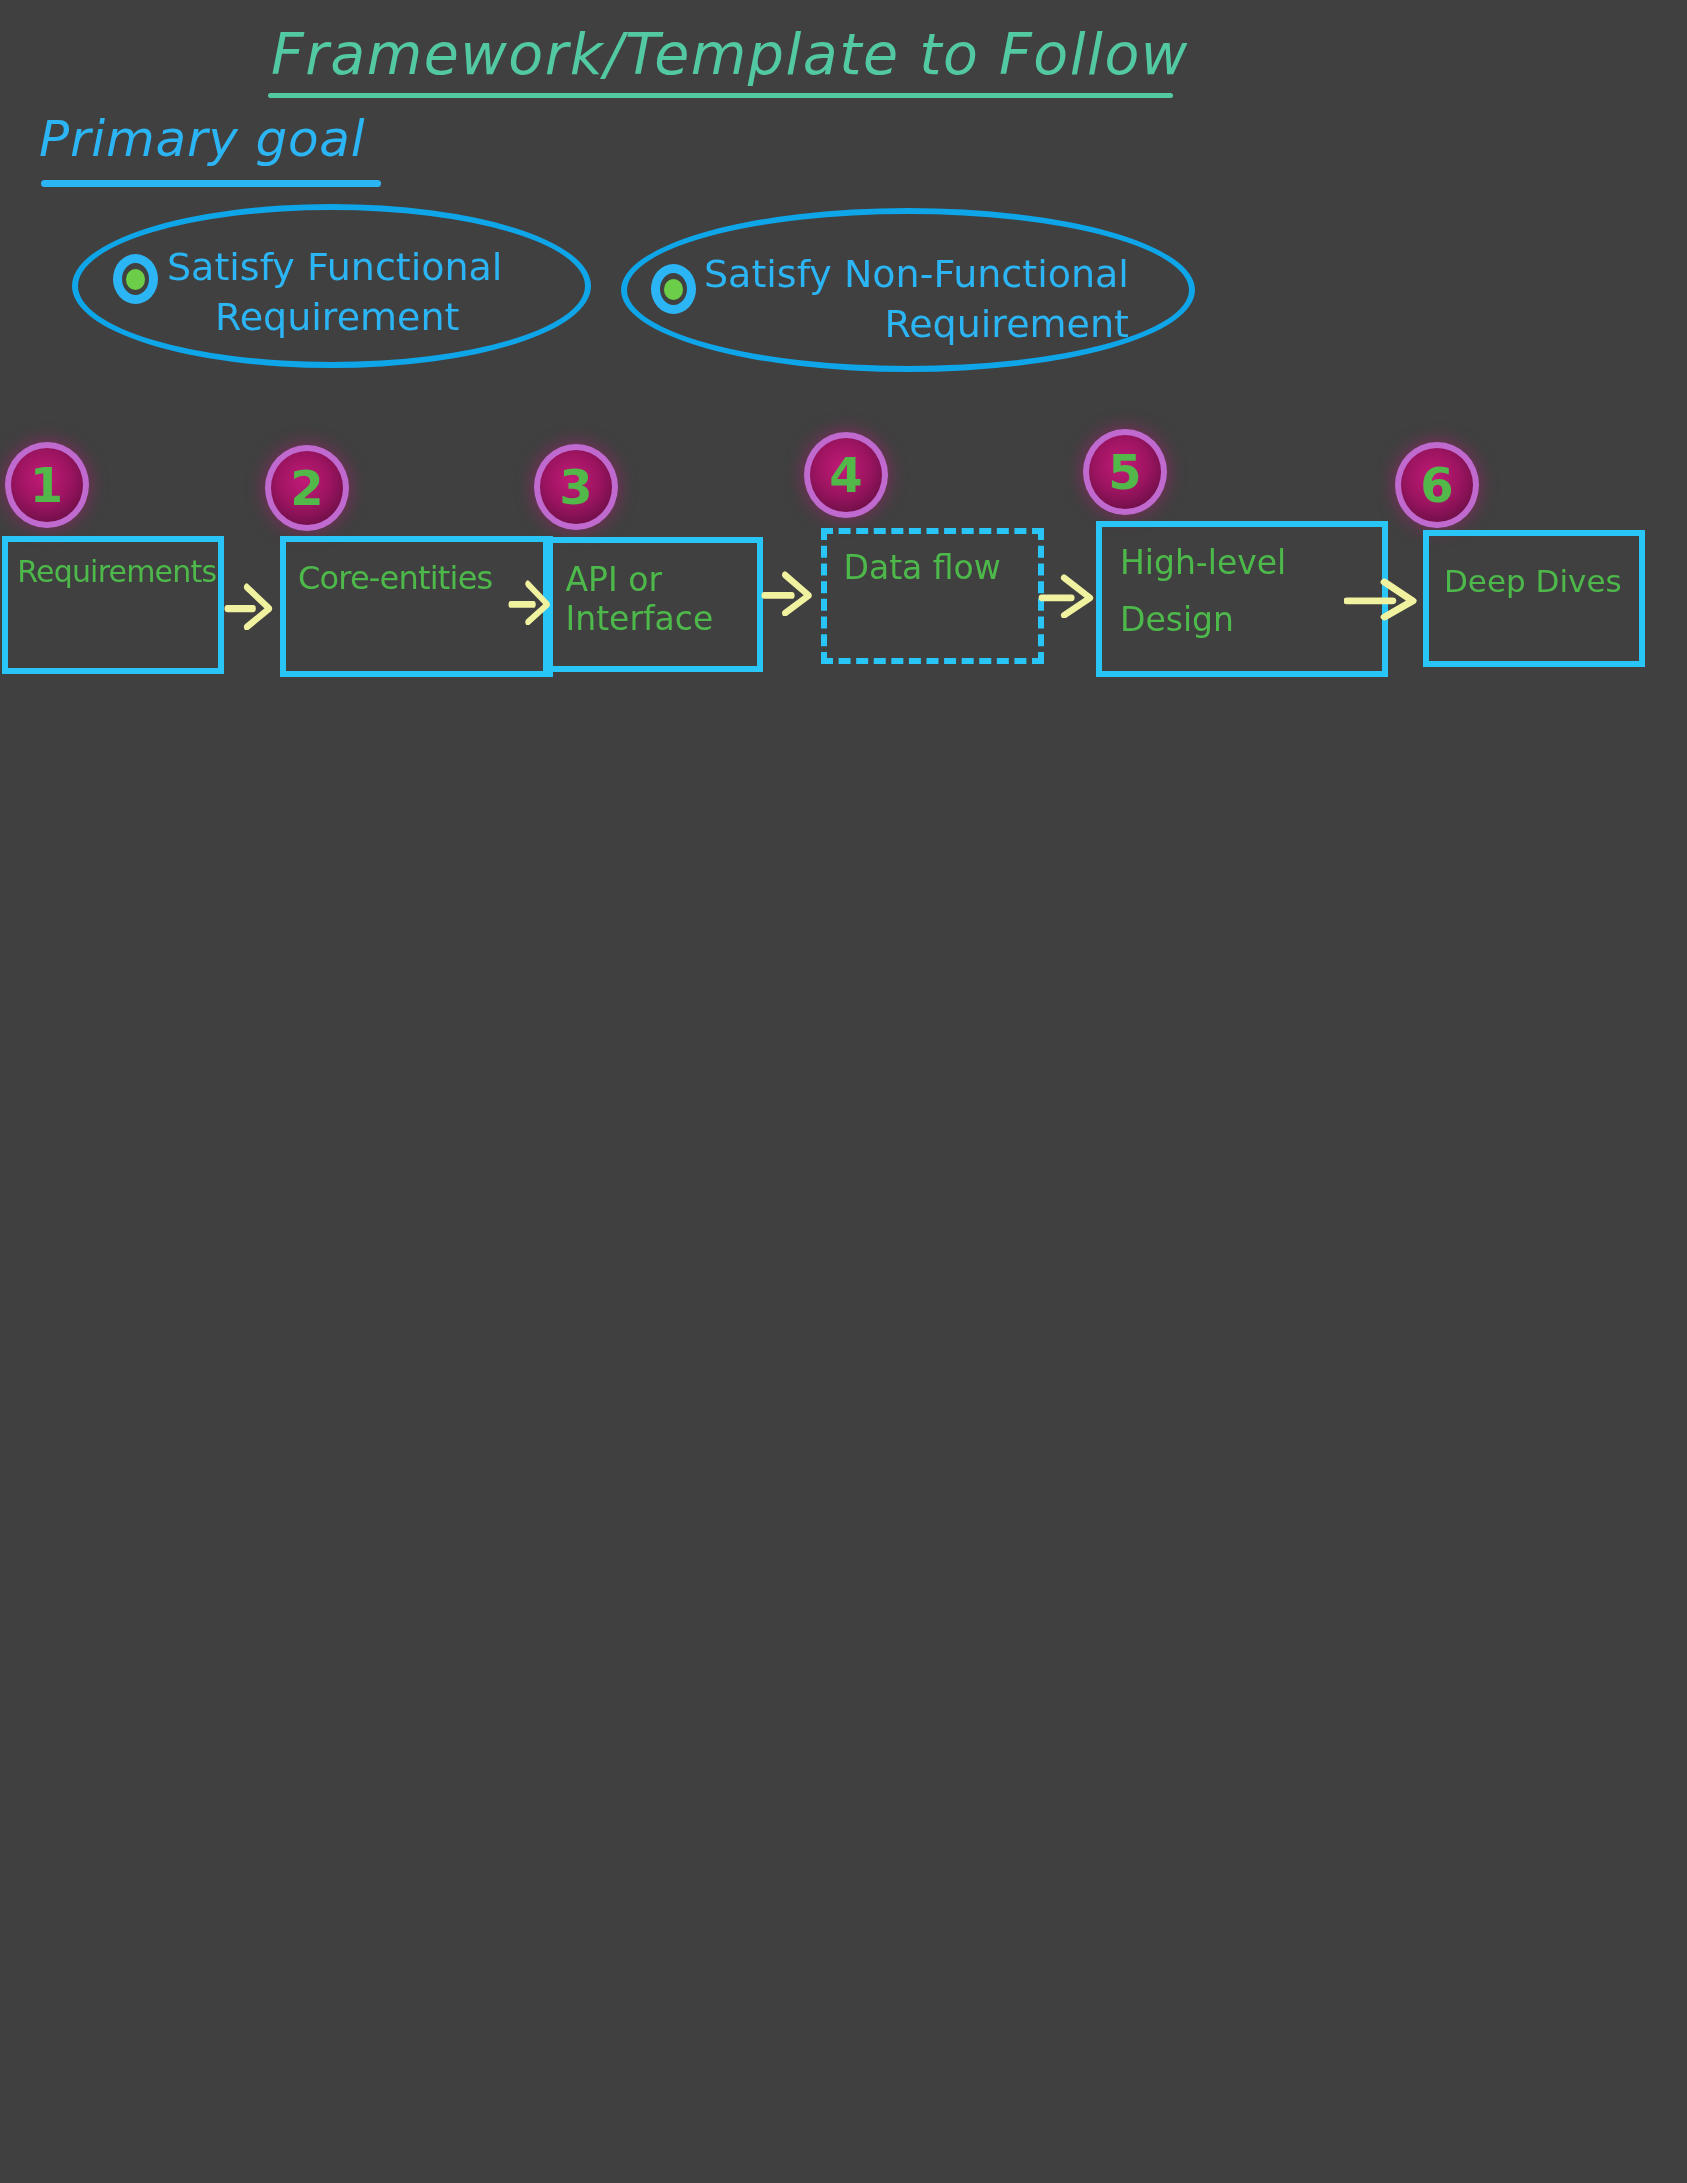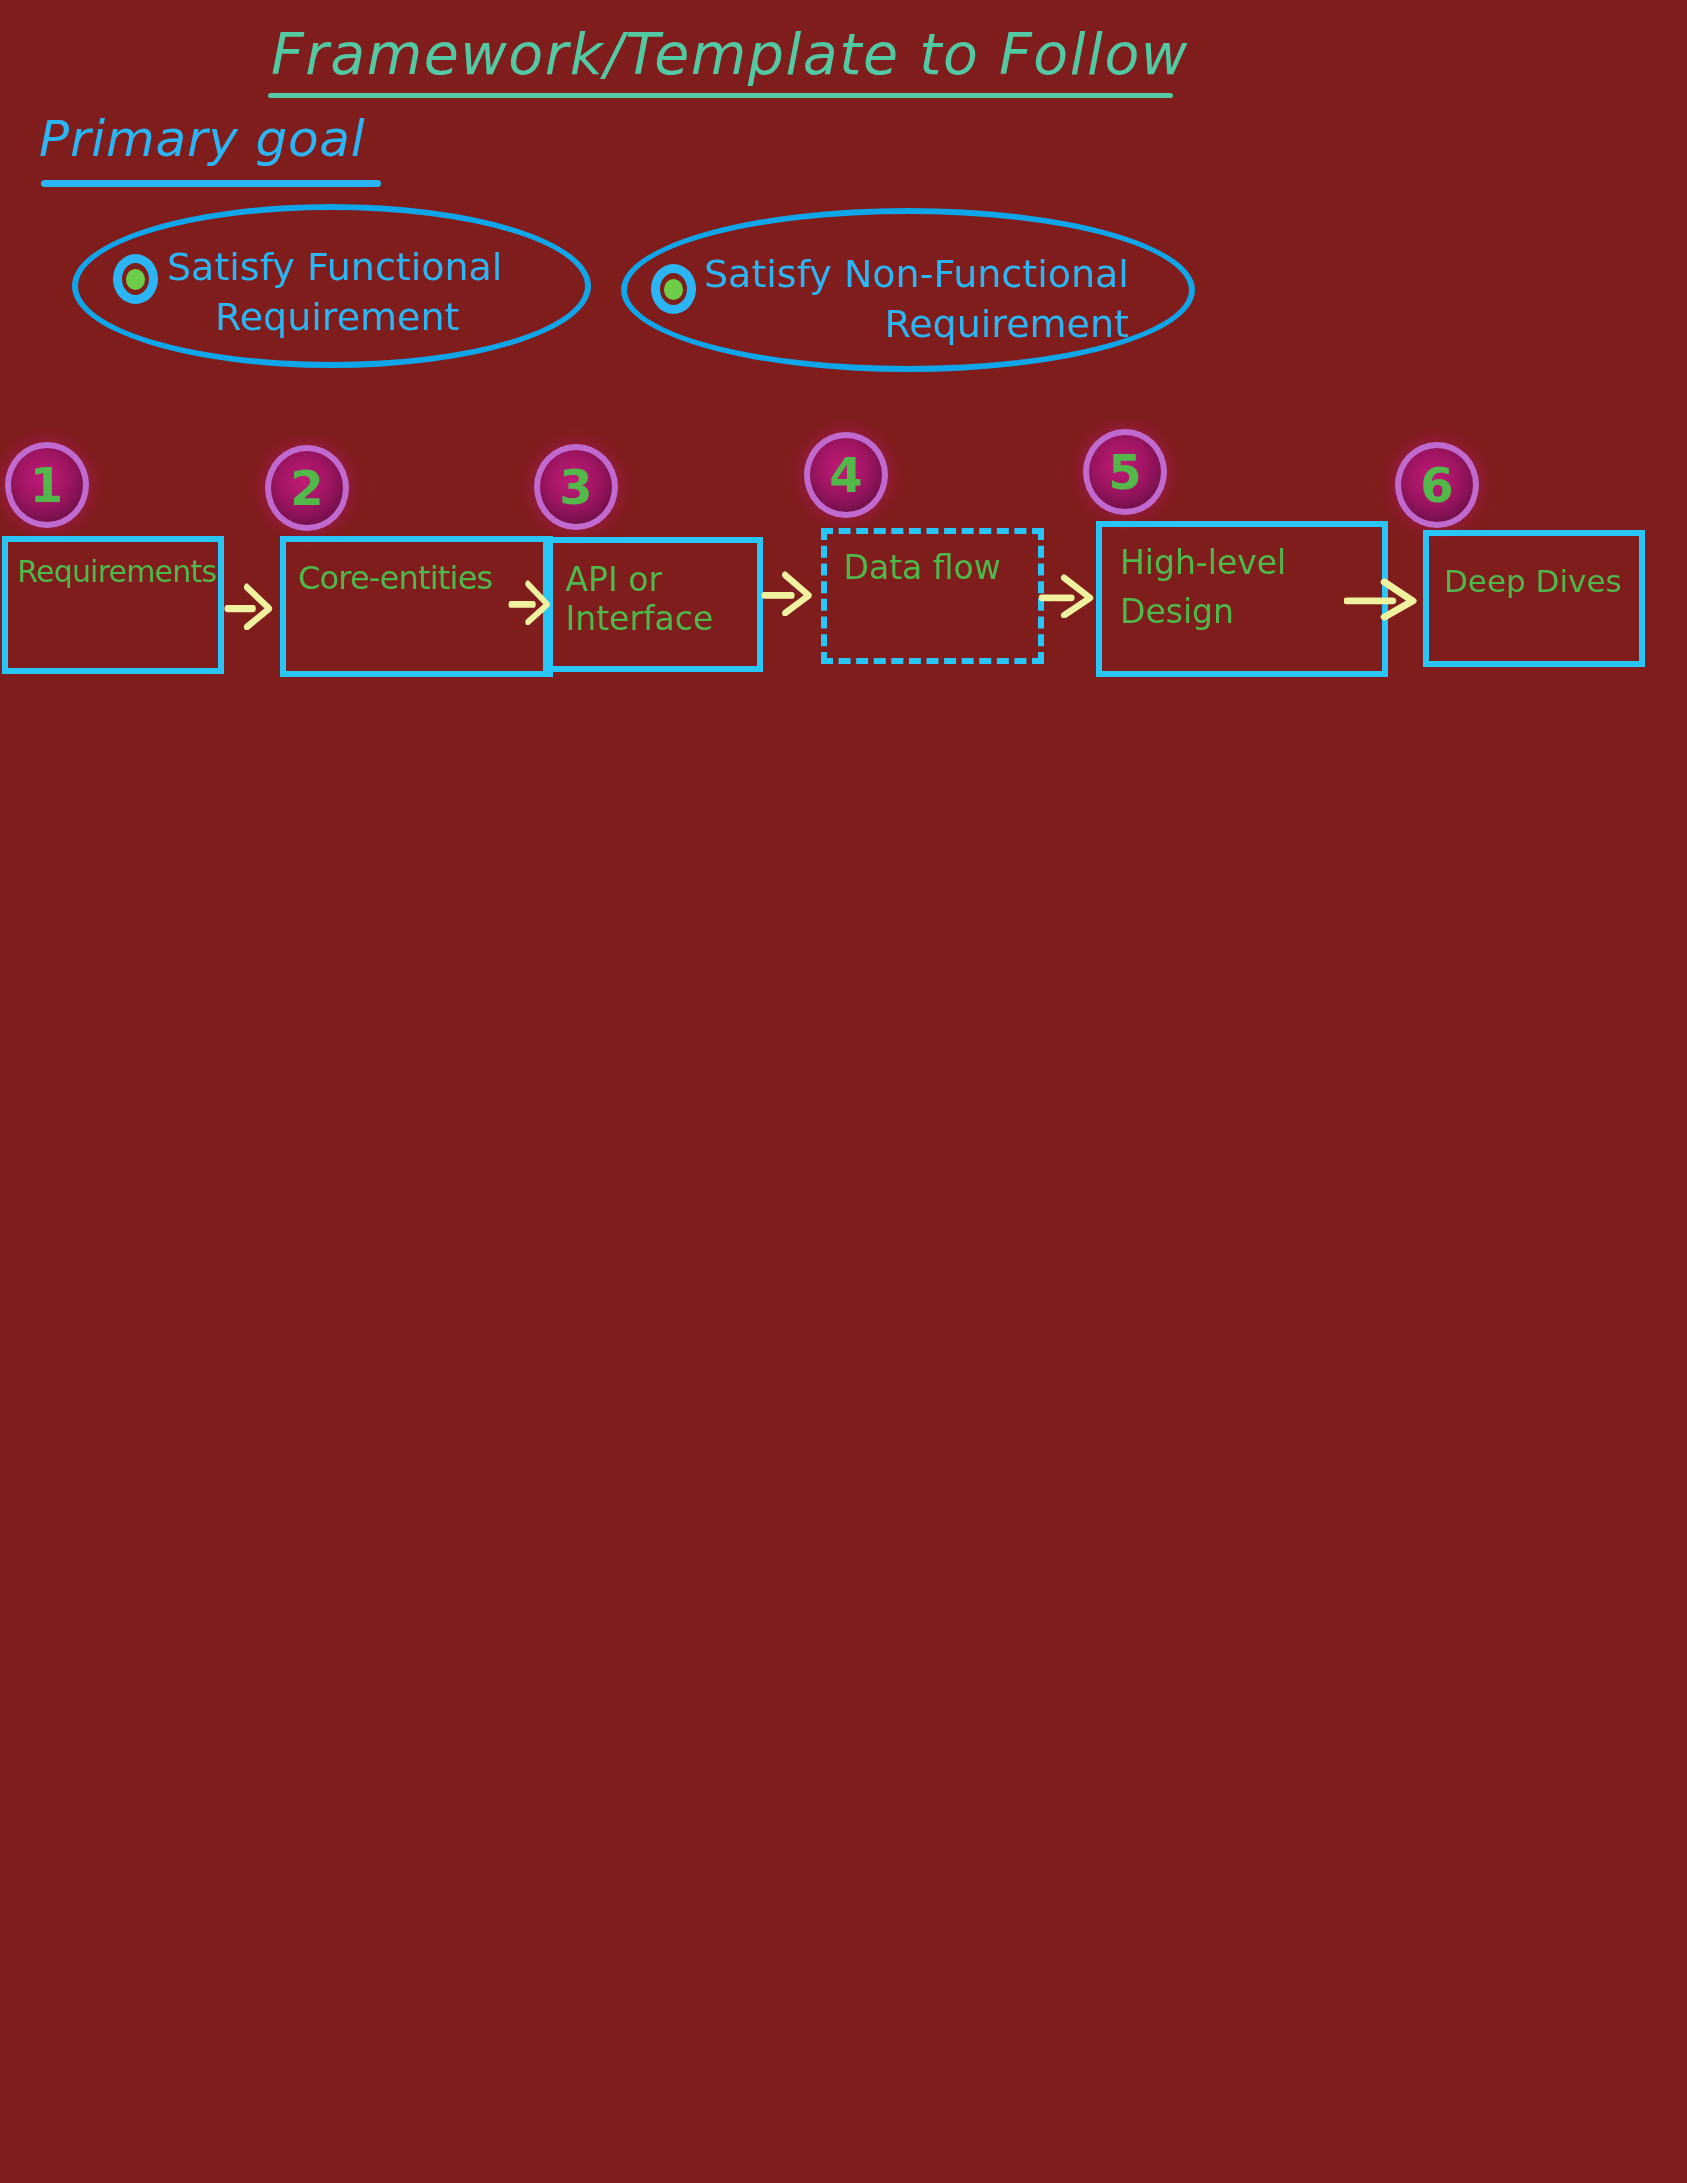--- a/index.html
+++ b/index.html
@@ -5,21 +5,21 @@
   html, body {
     margin: 0;
     padding: 0;
     background: #000;
     font-family: "DejaVu Sans", sans-serif;
   }
   #canvas {
     position: relative;
     width: 1687px;
     height: 2183px;
-    background: #7f1d1d;
+    background: #404040;
     overflow: hidden;
   }
   .abs { position: absolute; }
 
   
   .title {
     left: 271px; top: 21px;
     font-size: 57px;
     font-style: italic;
     color: #52c9a2;
@@ -111,21 +111,21 @@
     color: #4eb94b;
     font-size: 33px;
     line-height: 1.18;
     white-space: nowrap;
   }
   .b1 { left: 2.3px;    top: 536px; width: 222px; height: 138px; padding: 12px 0 0 9px; font-size: 30px; letter-spacing: -0.8px; }
   .b2 { left: 280px;  top: 536px; width: 273px; height: 141px; padding: 18px 4.5px 0 12px; font-size: 32px; letter-spacing: -0.8px; }
   .b3 { left: 543px;  top: 537px; width: 220px; height: 135px; padding: 18px 4.5px 0 16.5px; }
   .b4 { left: 821px; top: 528px; width: 223px; height: 136px; border-style: dashed; padding: 15px 4.5px 0 16.5px; }
   .b5 { left: 1096px; top: 521px; width: 292px; height: 156px; padding: 16.5px 4.5px 0 18px; }
-  .b5 .line2 { margin-top: 11px; }
+  .b5 .line2 { margin-top: 19px; }
   .b6 { left: 1423px; top: 530px; width: 222px; height: 137px; padding: 27px 4.5px 0 15px; font-size: 31px; }
 
   
   .arrow { position: absolute; }
   .arrow path {
     fill: none;
     stroke: #f1f2a0;
     stroke-width: 10;
     stroke-linecap: round;
     stroke-linejoin: round;

